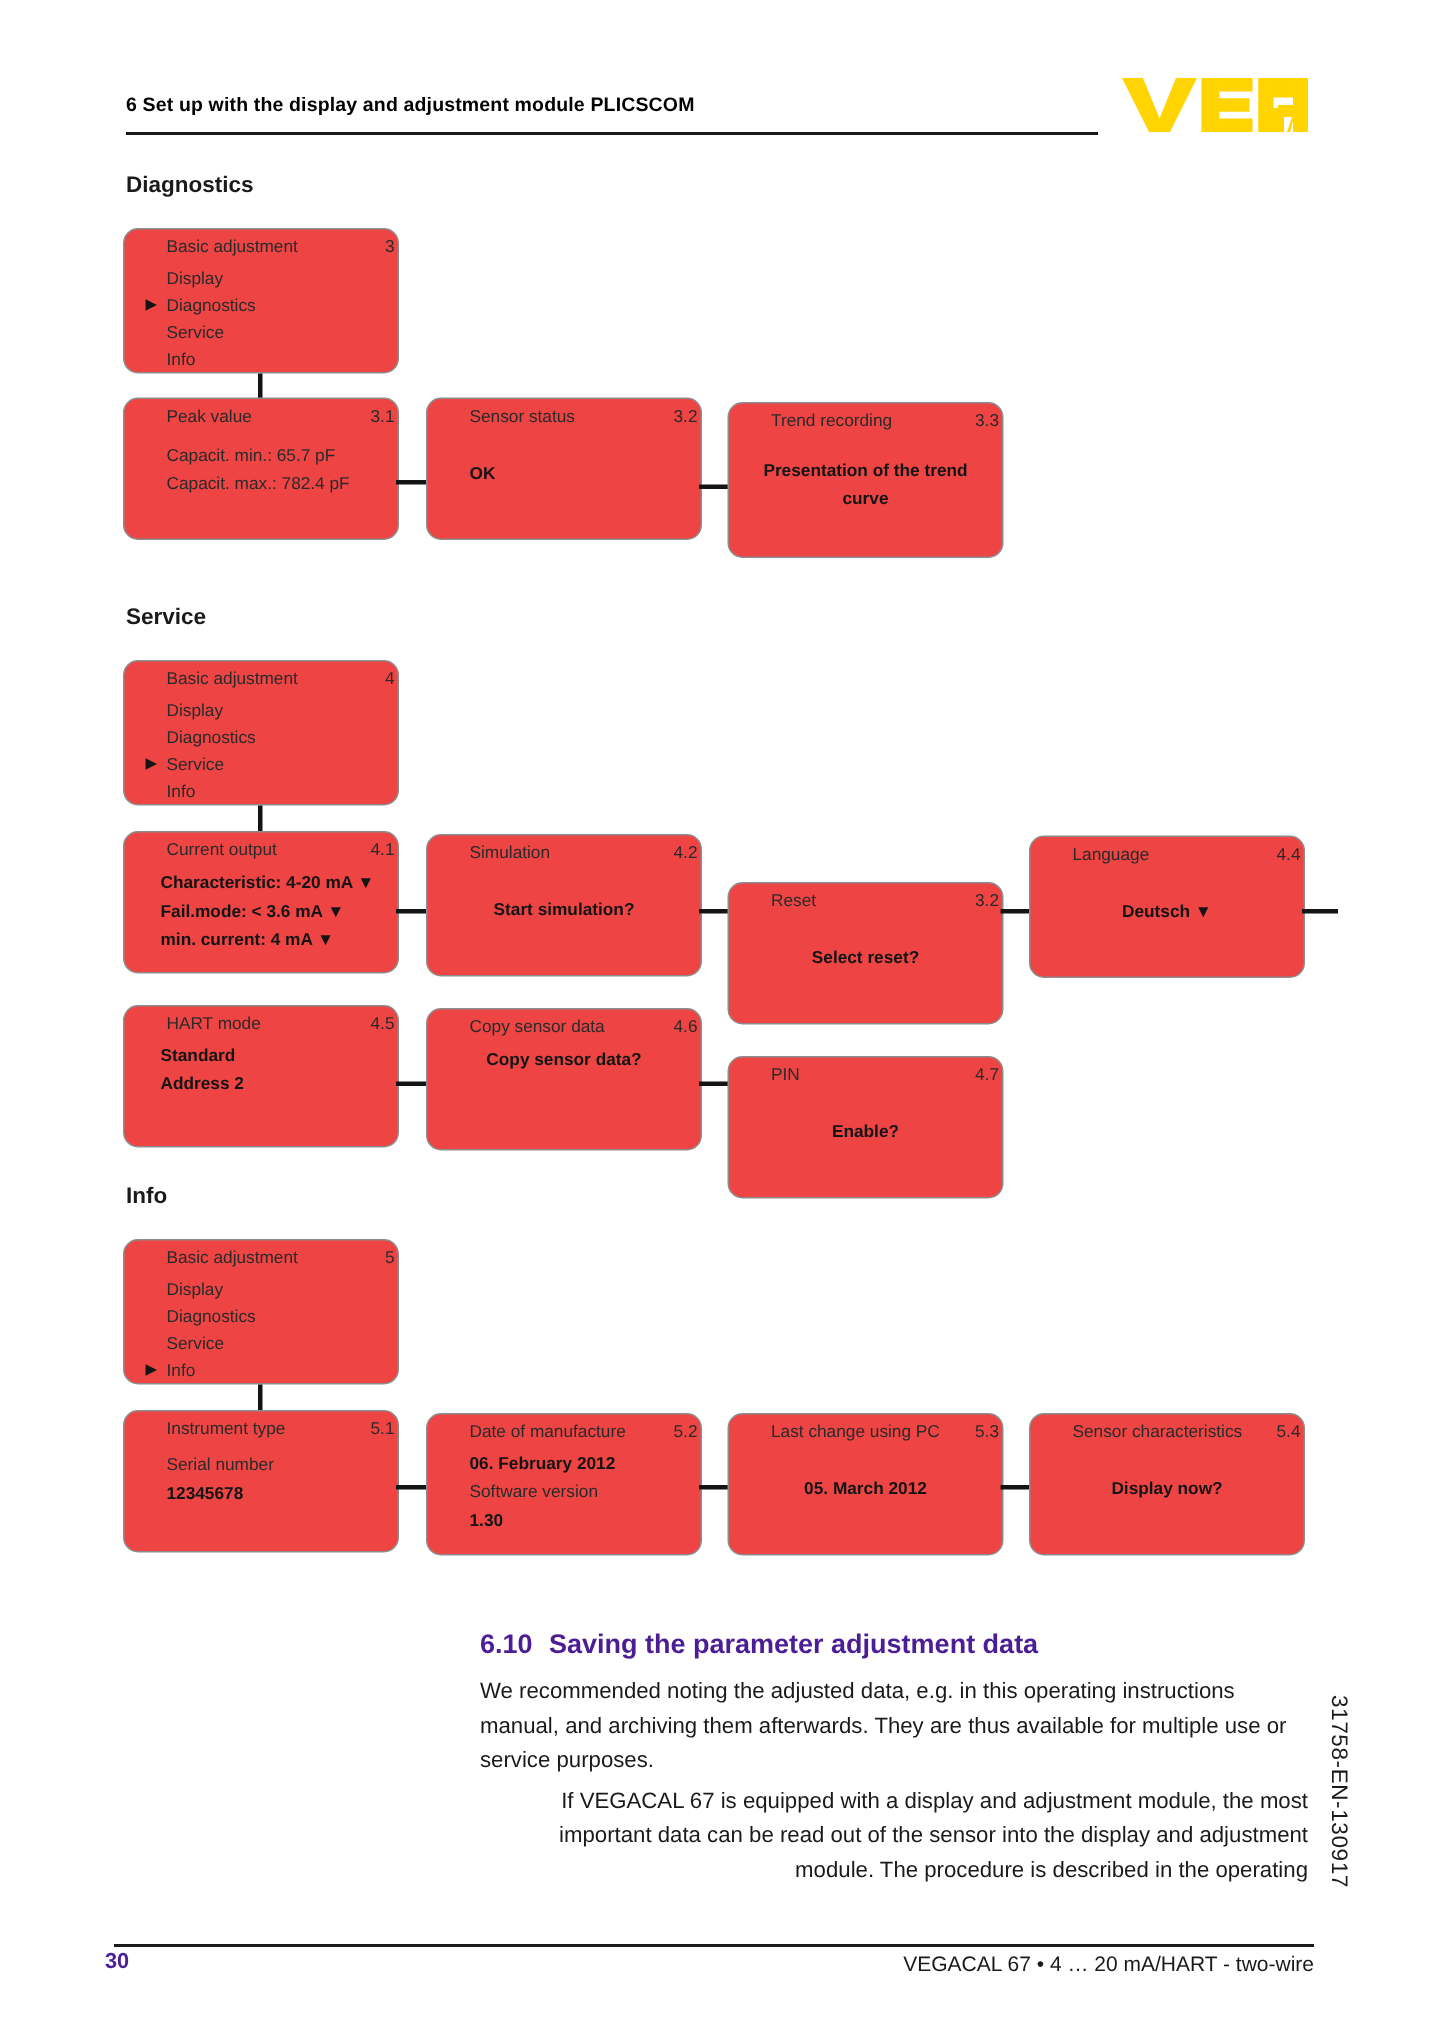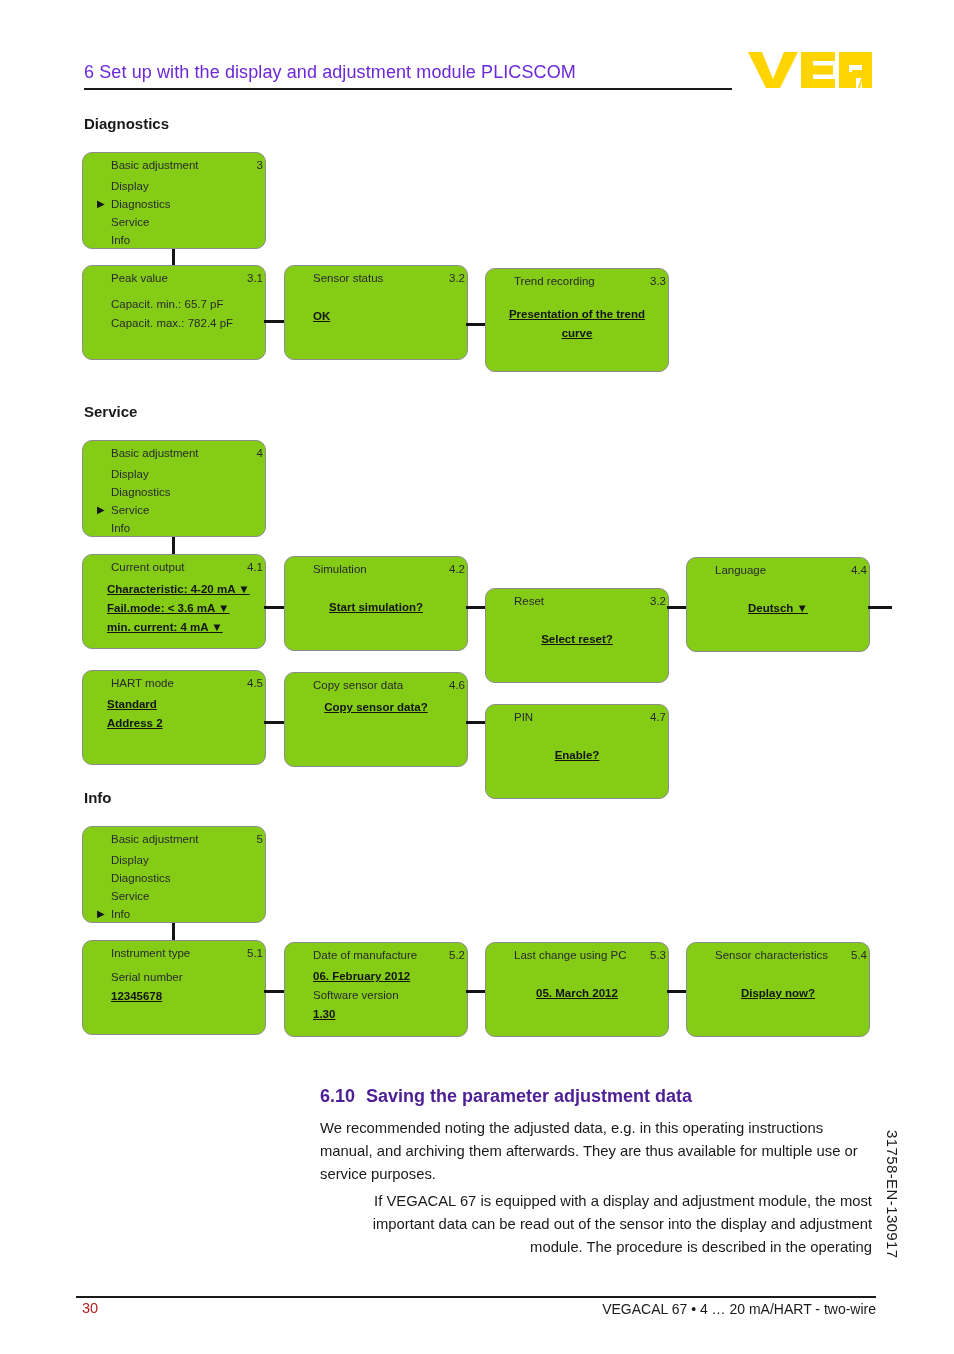--- a/index.html
+++ b/index.html
@@ -17,24 +17,24 @@
   }
 
   
   .header {
     position: absolute;
     left: 84px;
     top: 62px;
     width: 648px;
   }
   .header-title {
-    font-size: 18px;
-    font-weight: normal;
+    font-size: 13px;
+    font-weight: bold;
     letter-spacing: .1px;
-    color: #6d28d9;
+    color: #000000;
     white-space: nowrap;
   }
   .header-rule {
     position: absolute;
     left: 84px;
     top: 88px;
     width: 648px;
     height: 2px;
     background: #1a1a1a;
   }
@@ -55,21 +55,21 @@
     font-weight: bold;
     color: #1a1a1a;
   }
   #sec-diagnostics { top: 115px; }
   #sec-service     { top: 403px; }
   #sec-info        { top: 789px; }
 
   
   .box {
     position: absolute;
-    background: #84cc16;
+    background: #ef4444;
     border: 1px solid #8c8c8c;
     border-radius: 10px;
     box-sizing: border-box;
     overflow: hidden;
   }
   .box-head {
     position: absolute;
     top: 6px;
     left: 0;
     right: 0;
@@ -126,21 +126,20 @@
   }
   .line {
     font-size: 11.5px;
     line-height: 19px;
     color: #2a2a2a;
     white-space: nowrap;
   }
   .line.b {
     font-weight: bold;
     color: #141414;
-    text-decoration: underline;
   }
   .line.wrap { white-space: normal; }
 
   
   .conn-h {
     position: absolute;
     height: 3px;
     background: #141414;
   }
   .conn-v {
@@ -188,25 +187,25 @@
   .footer-rule {
     position: absolute;
     left: 76px;
     top: 1296px;
     width: 800px;
     height: 2px;
     background: #1a1a1a;
   }
   .footer-page {
     position: absolute;
-    left: 82px;
+    left: 70px;
     top: 1300px;
     font-size: 14.5px;
-    font-weight: normal;
-    color: #b91c1c;
+    font-weight: bold;
+    color: #4c1d95;
   }
   .footer-doc {
     position: absolute;
     left: 476px;
     top: 1301px;
     width: 400px;
     text-align: right;
     font-size: 14px;
     color: #1a1a1a;
     white-space: nowrap;

